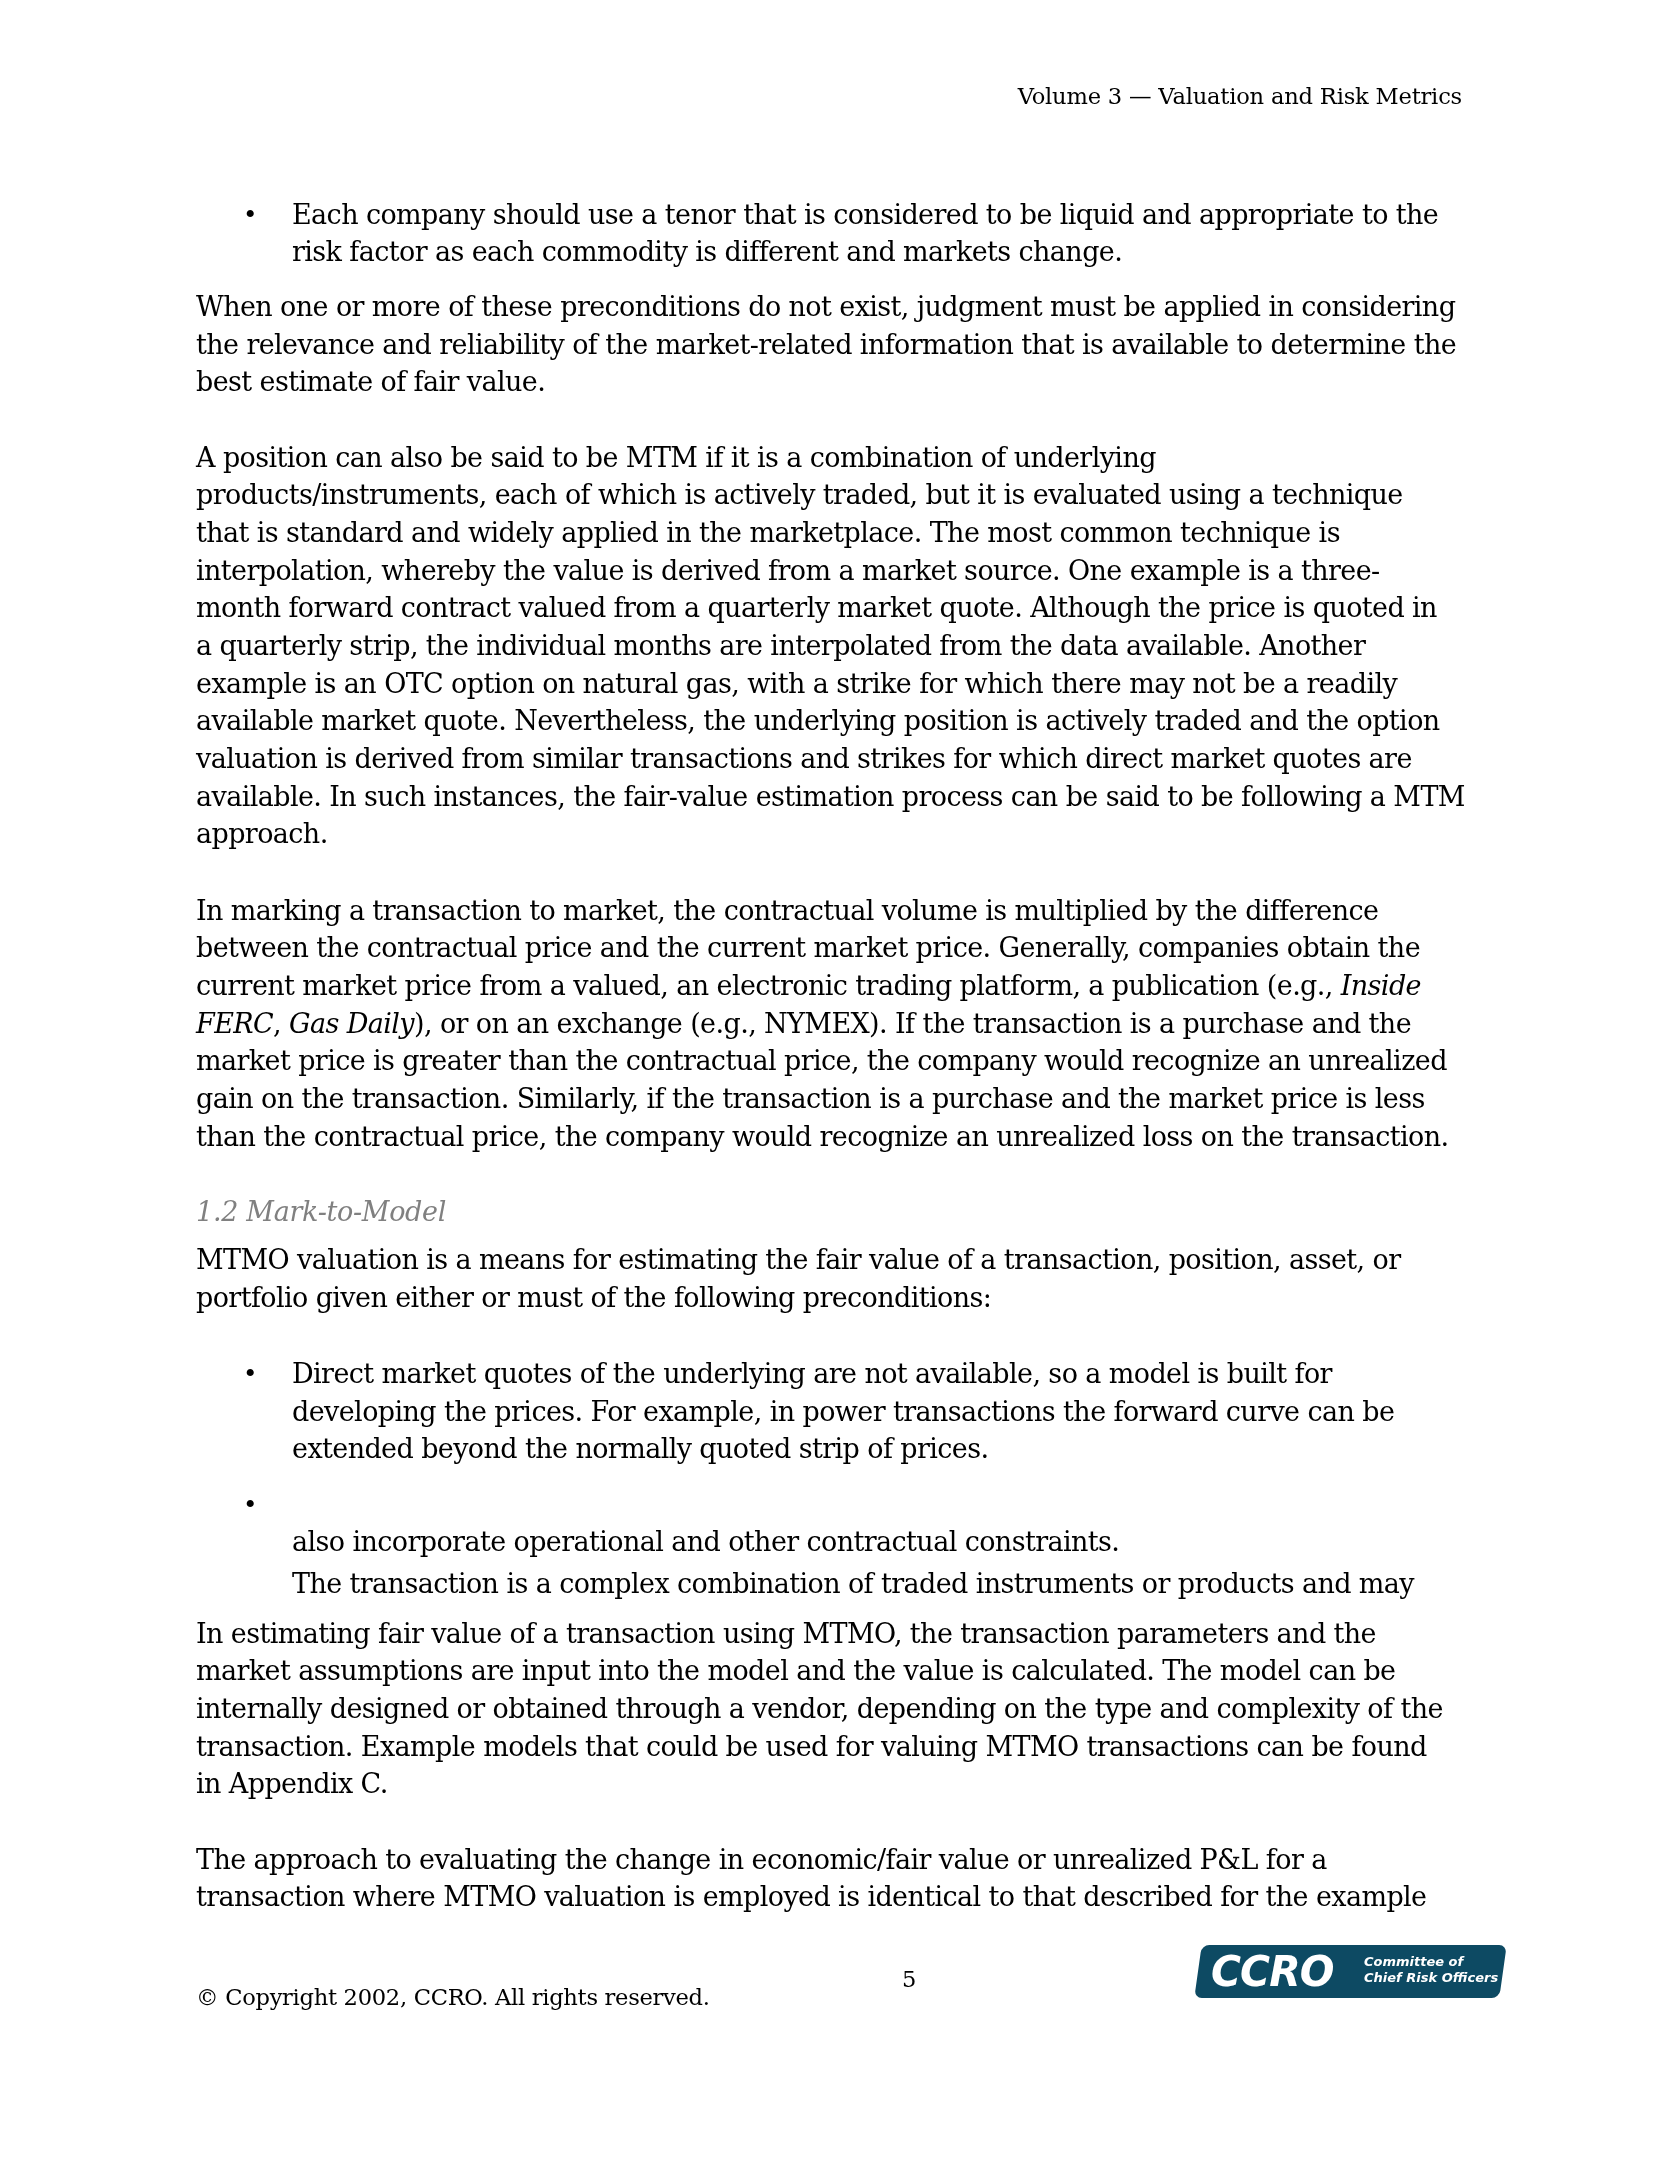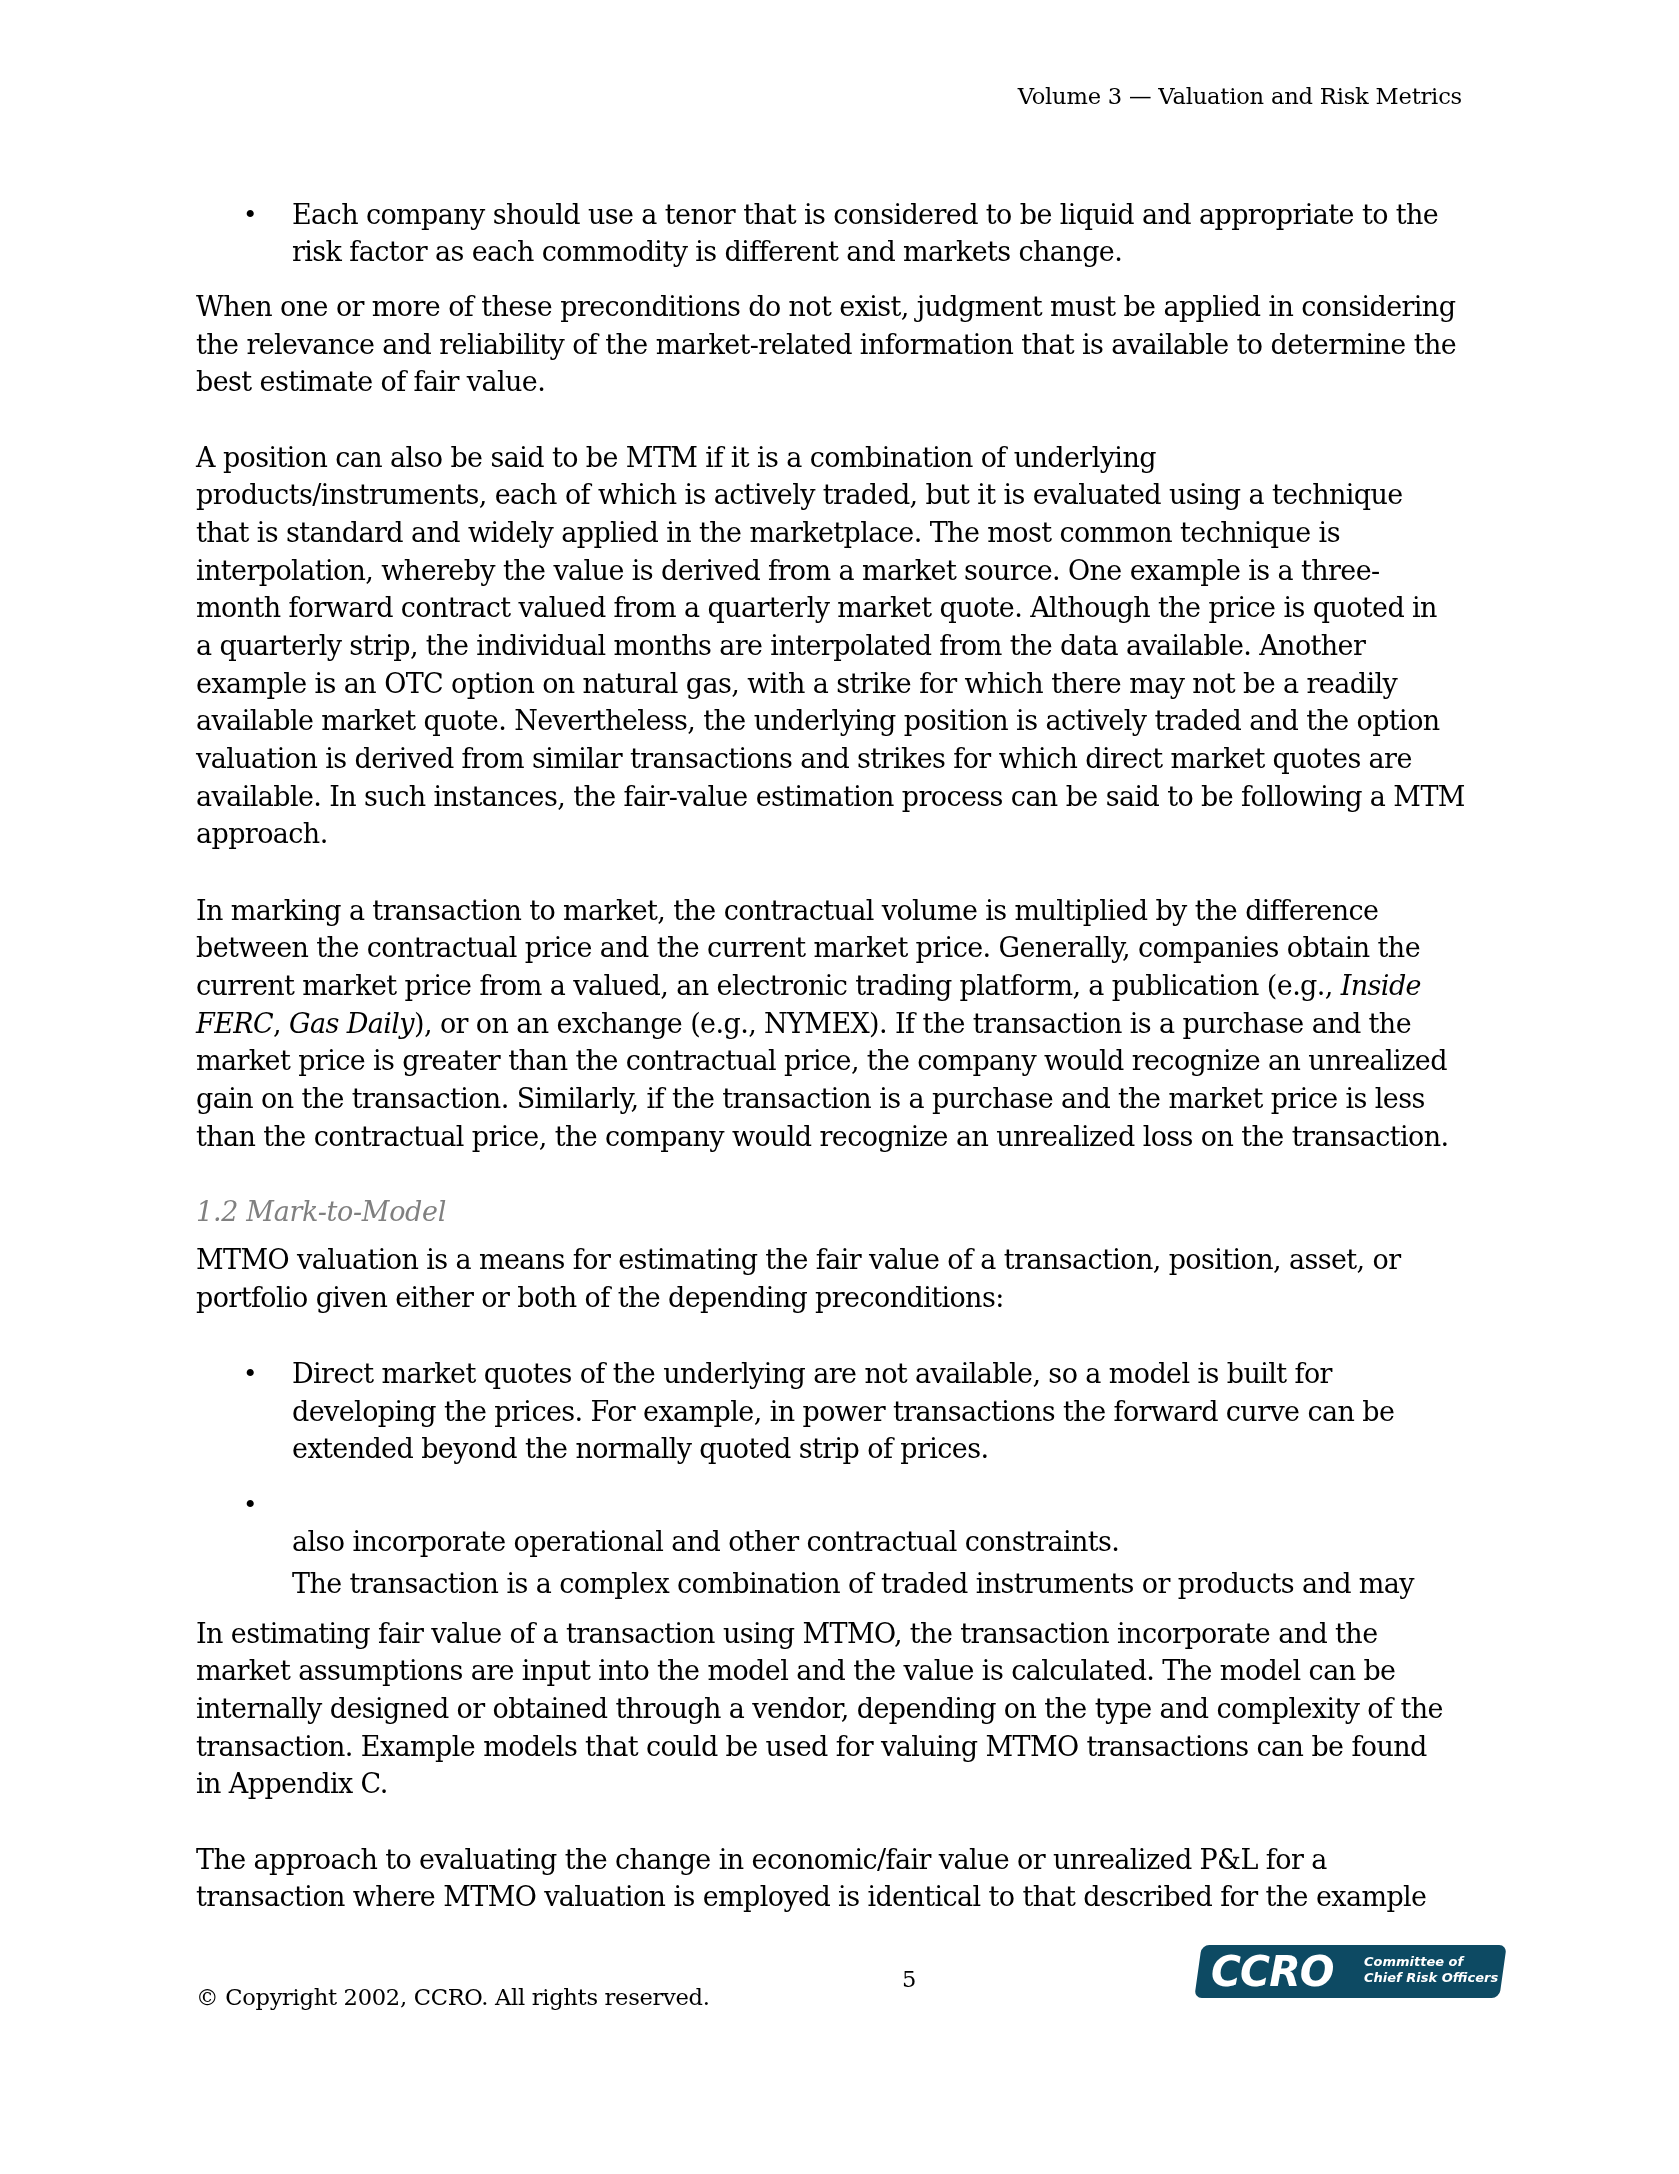--- a/index.html
+++ b/index.html
@@ -53,32 +53,32 @@
   <div class="line body-line" style="top:931px">between the contractual price and the current market price. Generally, companies obtain the</div>
   <div class="line body-line" style="top:969px"><span>current market price from a valued, an electronic trading platform, a publication (e.g., </span><em>Inside</em></div>
   <div class="line body-line" style="top:1007px"><em>FERC</em><span>, </span><em>Gas Daily</em><span>), or on an exchange (e.g., NYMEX). If the transaction is a purchase and the</span></div>
   <div class="line body-line" style="top:1044px">market price is greater than the contractual price, the company would recognize an unrealized</div>
   <div class="line body-line" style="top:1082px">gain on the transaction. Similarly, if the transaction is a purchase and the market price is less</div>
   <div class="line body-line" style="top:1120px">than the contractual price, the company would recognize an unrealized loss on the transaction.</div>
 
   <div class="heading">1.2 Mark-to-Model</div>
 
   <div class="line body-line" style="top:1243px">MTMO valuation is a means for estimating the fair value of a transaction, position, asset, or</div>
-  <div class="line body-line" style="top:1281px">portfolio given either or both of the depending preconditions:</div>
+  <div class="line body-line" style="top:1281px">portfolio given either or must of the following preconditions:</div>
 
   <div class="bullet-dot" style="top:1357px">•</div>
   <div class="line bullet-line" style="top:1357px">Direct market quotes of the underlying are not available, so a model is built for</div>
   <div class="line bullet-line" style="top:1395px">developing the prices. For example, in power transactions the forward curve can be</div>
   <div class="line bullet-line" style="top:1432px">extended beyond the normally quoted strip of prices.</div>
 
   <div class="bullet-dot" style="top:1488px">•</div>
   <div class="line bullet-line" style="top:1567px">The transaction is a complex combination of traded instruments or products and may</div>
   <div class="line bullet-line" style="top:1525px">also incorporate operational and other contractual constraints.</div>
 
-  <div class="line body-line" style="top:1617px">In estimating fair value of a transaction using MTMO, the transaction incorporate and the</div>
+  <div class="line body-line" style="top:1617px">In estimating fair value of a transaction using MTMO, the transaction parameters and the</div>
   <div class="line body-line" style="top:1654px">market assumptions are input into the model and the value is calculated. The model can be</div>
   <div class="line body-line" style="top:1692px">internally designed or obtained through a vendor, depending on the type and complexity of the</div>
   <div class="line body-line" style="top:1730px">transaction. Example models that could be used for valuing MTMO transactions can be found</div>
   <div class="line body-line" style="top:1767px">in Appendix C.</div>
 
   <div class="line body-line" style="top:1843px">The approach to evaluating the change in economic/fair value or unrealized P&amp;L for a</div>
   <div class="line body-line" style="top:1880px">transaction where MTMO valuation is employed is identical to that described for the example</div>
 
   <div class="footer-copy">© Copyright 2002, CCRO. All rights reserved.</div>
   <div class="footer-page">5</div>

